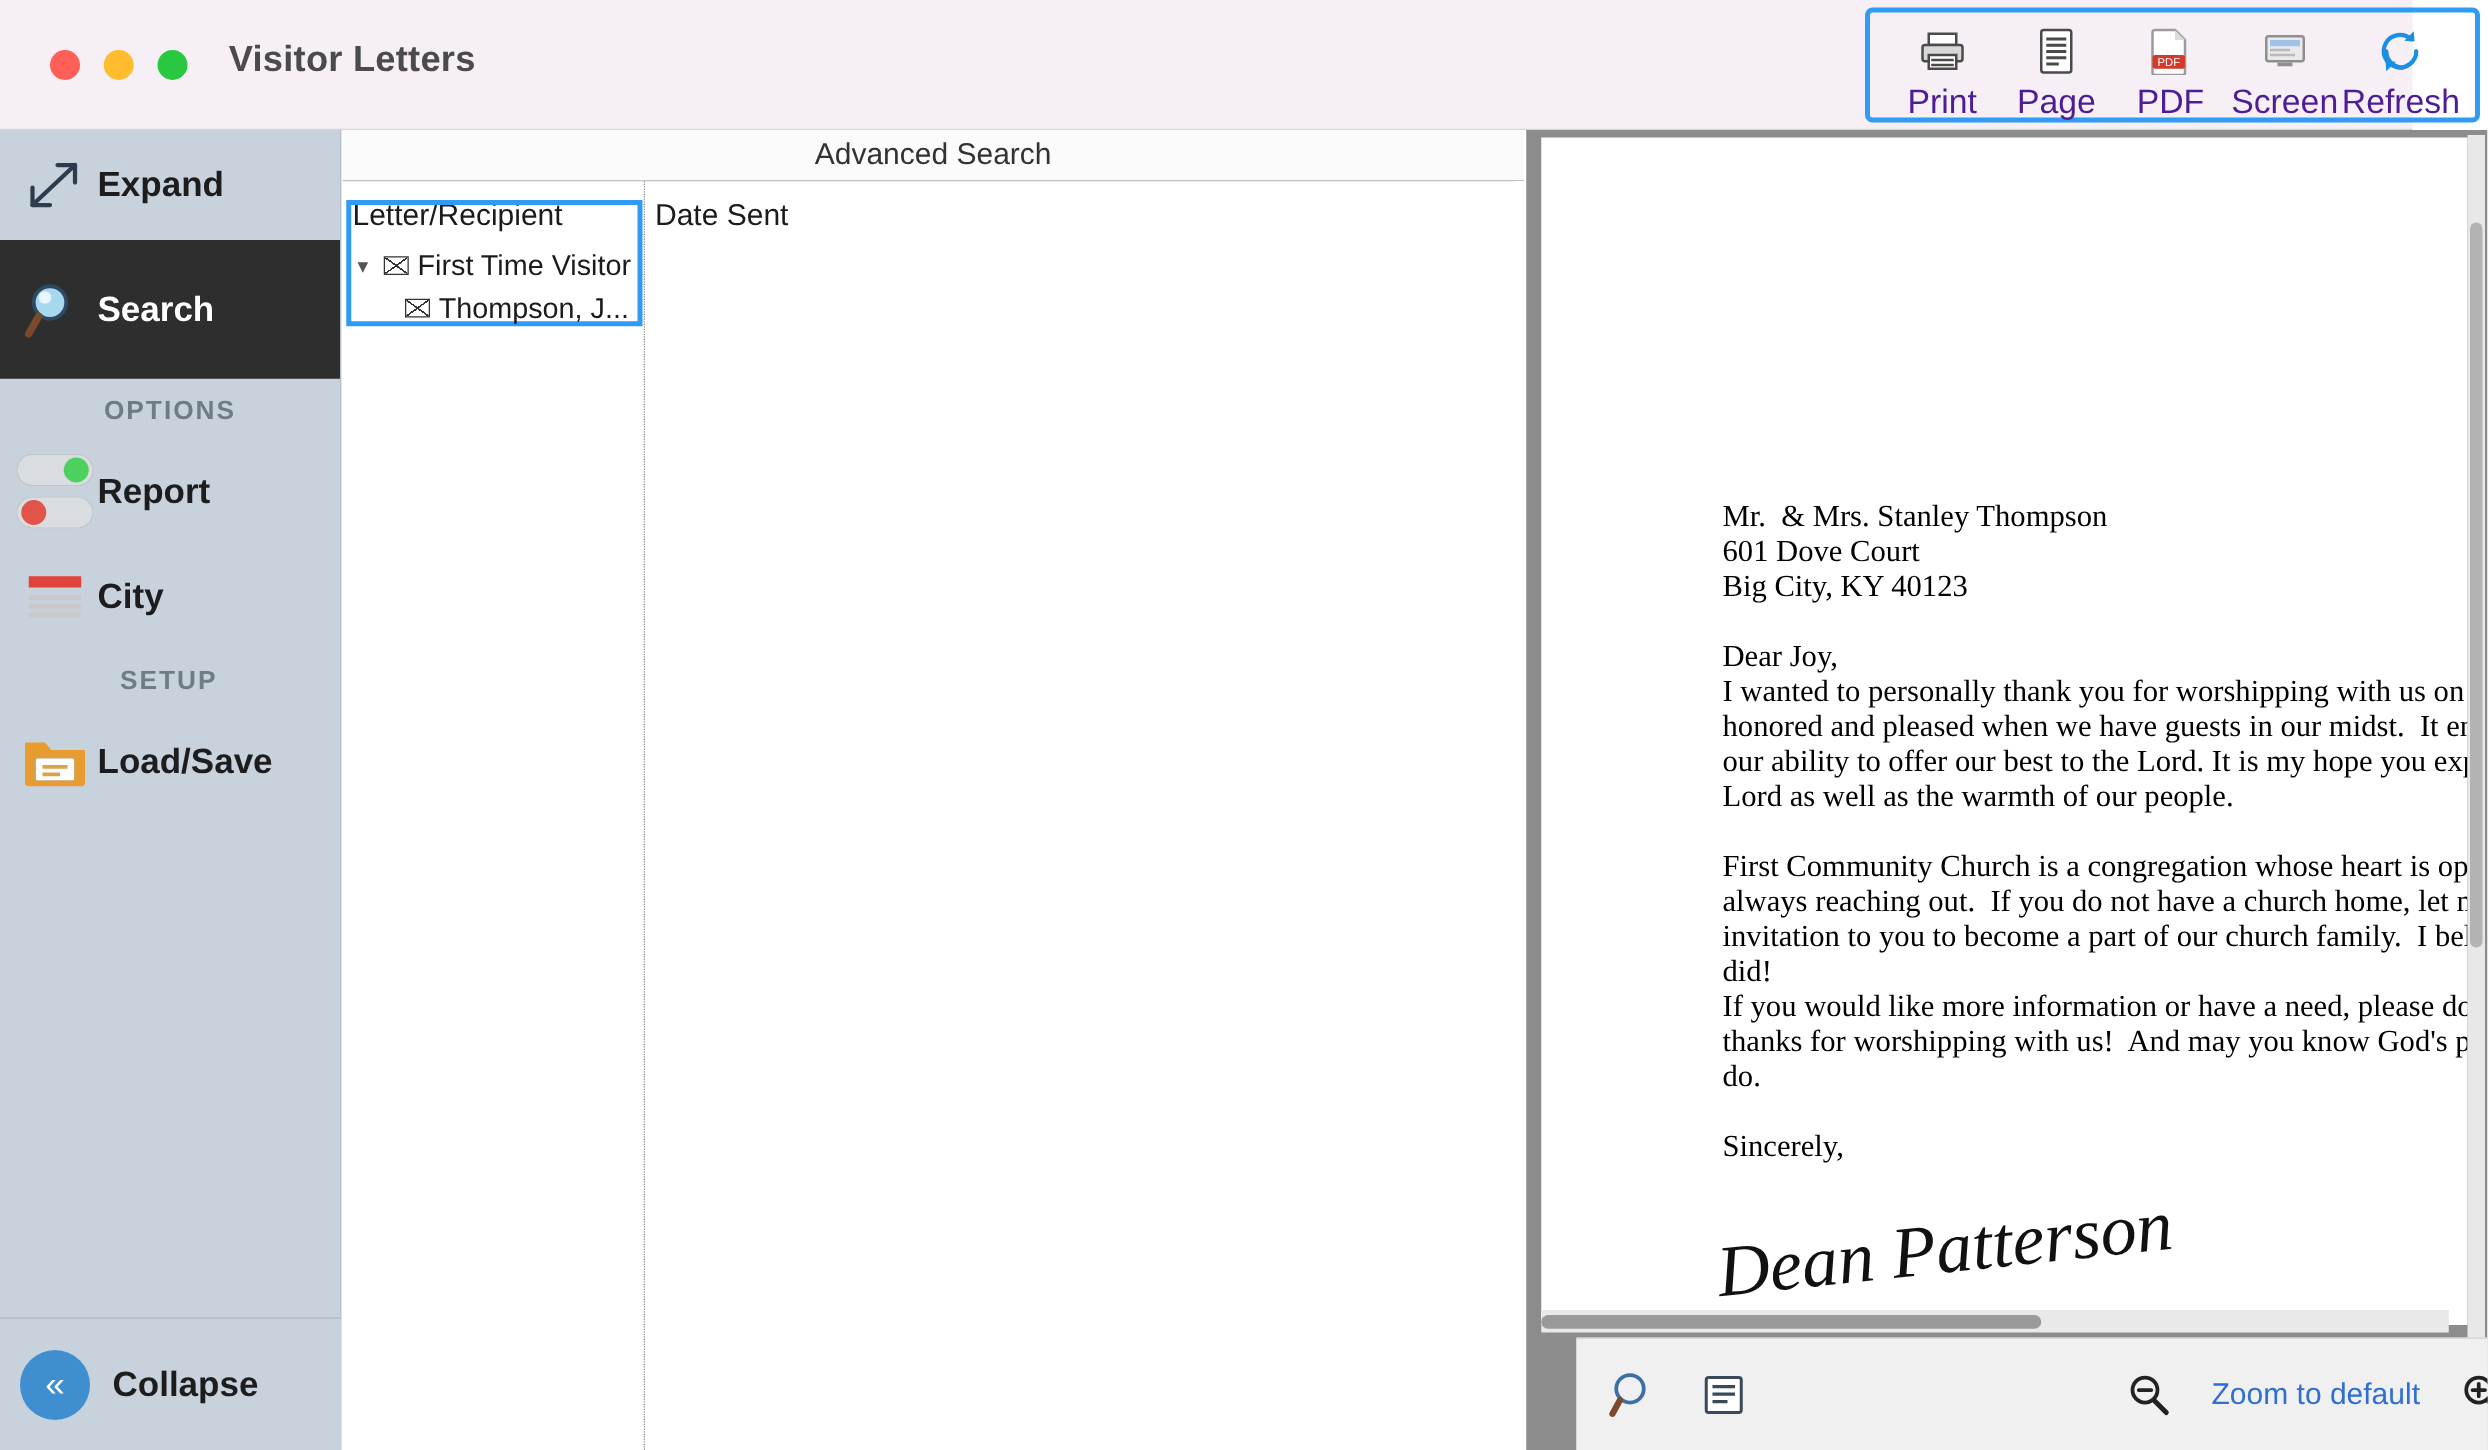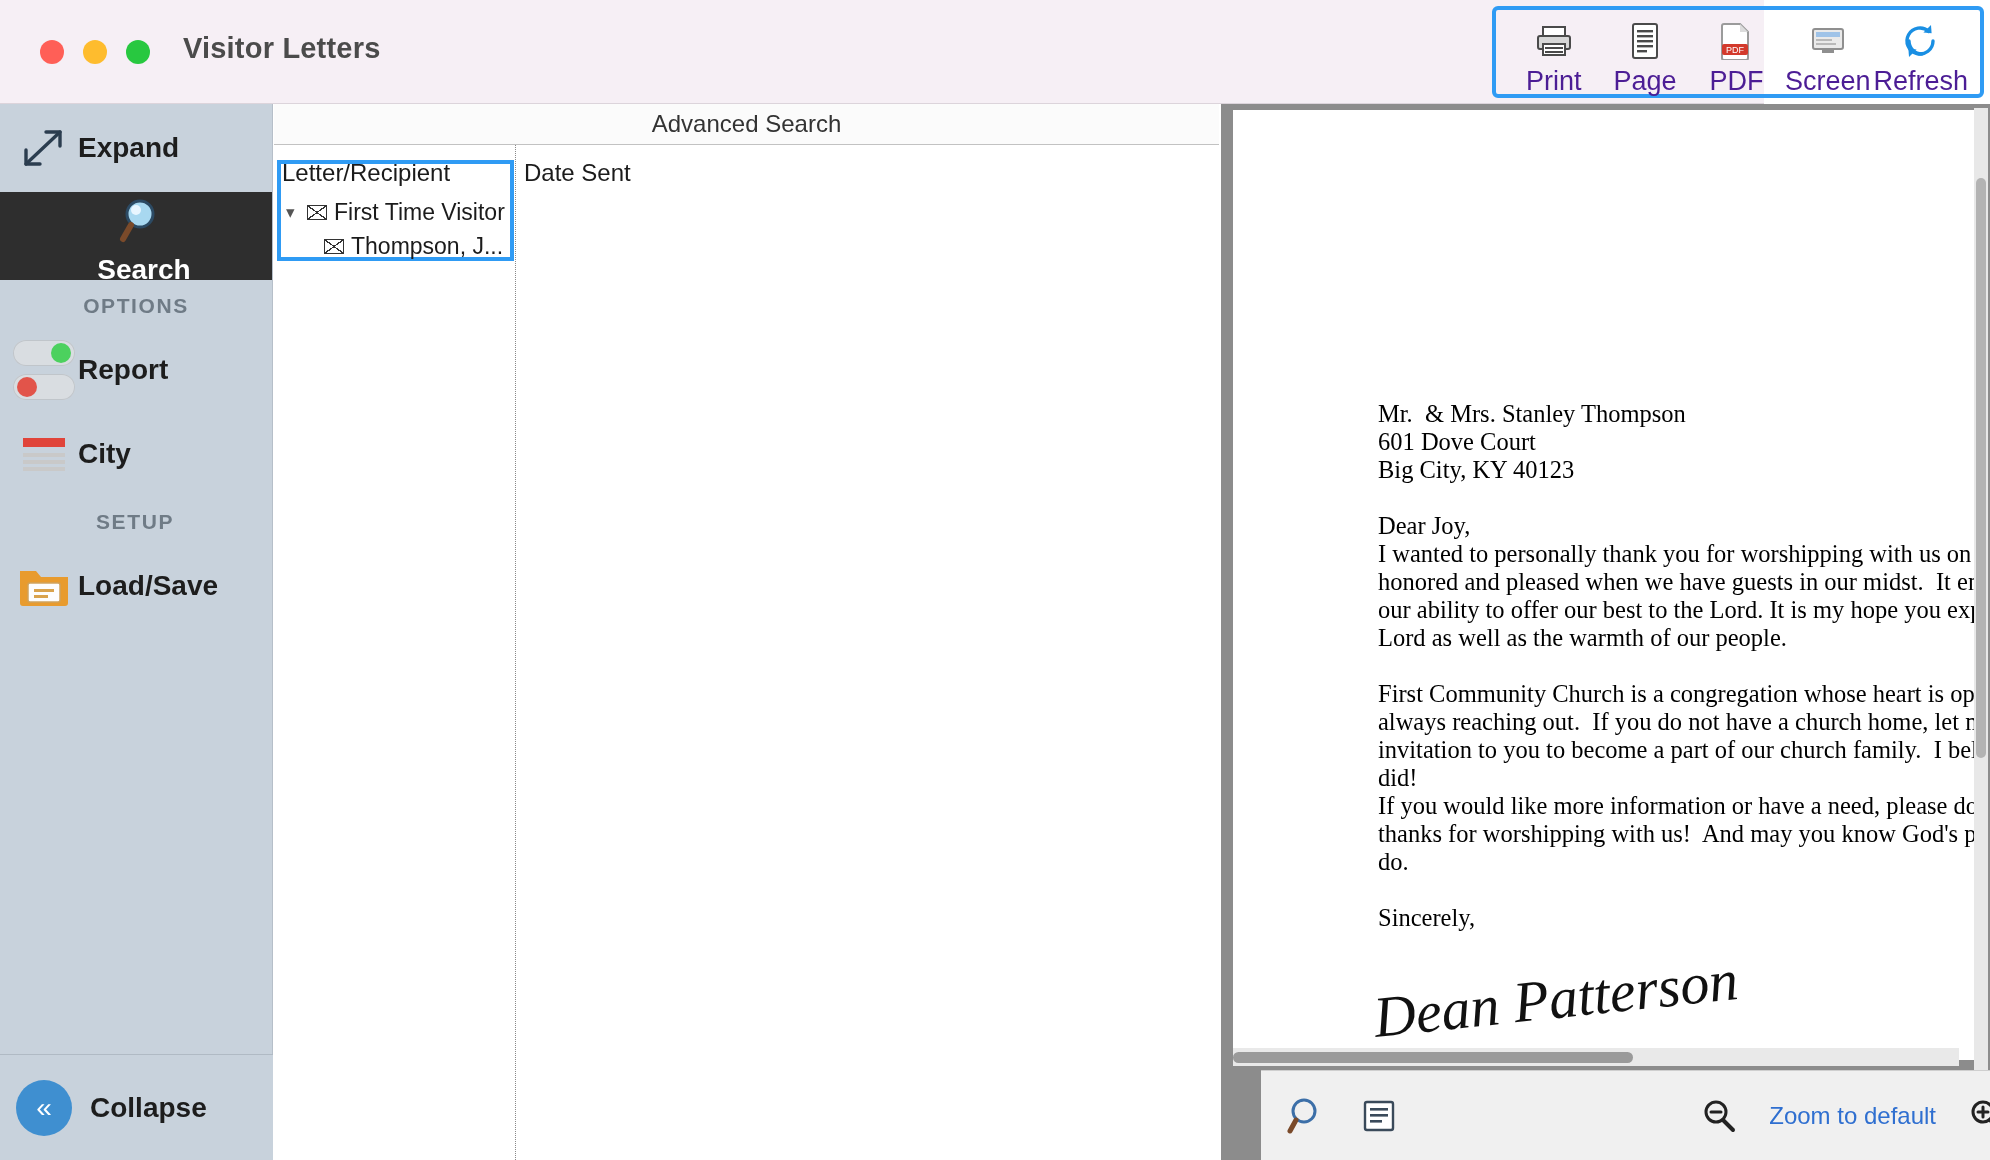--- a/index.html
+++ b/index.html
@@ -17,21 +17,21 @@
     position: relative;
     width: 1990px;
     height: 1160px;
     background: #ffffff;
   }
 
   
   .titlebar {
     position: absolute;
     left: 0; top: 0;
-    width: 1764px;
+    width: 1930px;
     height: 104px;
     background: #f6eff5;
     border-bottom: 1px solid #dcd4db;
     box-sizing: border-box;
   }
   .traffic {
     position: absolute;
     top: 40px;
     left: 40px;
     display: flex;
@@ -491,21 +491,21 @@
       <div class="side-icon">
         <svg width="52" height="48" viewBox="0 0 52 48">
           <path d="M8 40 L42 8" stroke="#2b3d4f" stroke-width="3.4" stroke-linecap="round"></path>
           <path d="M8 40 L8 26 M8 40 L22 40" stroke="#2b3d4f" stroke-width="3.4" stroke-linecap="round"></path>
           <path d="M42 8 L42 22 M42 8 L28 8" stroke="#2b3d4f" stroke-width="3.4" stroke-linecap="round"></path>
         </svg>
       </div>
       <div class="side-label">Expand</div>
     </div>
 
-    <div class="side-row dark" style="height:88px;flex-direction:column;">
+    <div class="side-row dark" style="height:111px;">
       <div class="side-icon">
         <svg width="52" height="50" viewBox="0 0 52 50">
           <circle cx="22" cy="19" r="13" fill="#a8d8f0" stroke="#2c4a63" stroke-width="3"></circle>
           <circle cx="18" cy="15" r="5" fill="#e8f6ff"></circle>
           <path d="M13 30 L5 44" stroke="#7a4a2a" stroke-width="6" stroke-linecap="round"></path>
         </svg>
       </div>
       <div class="side-label">Search</div>
     </div>
 

